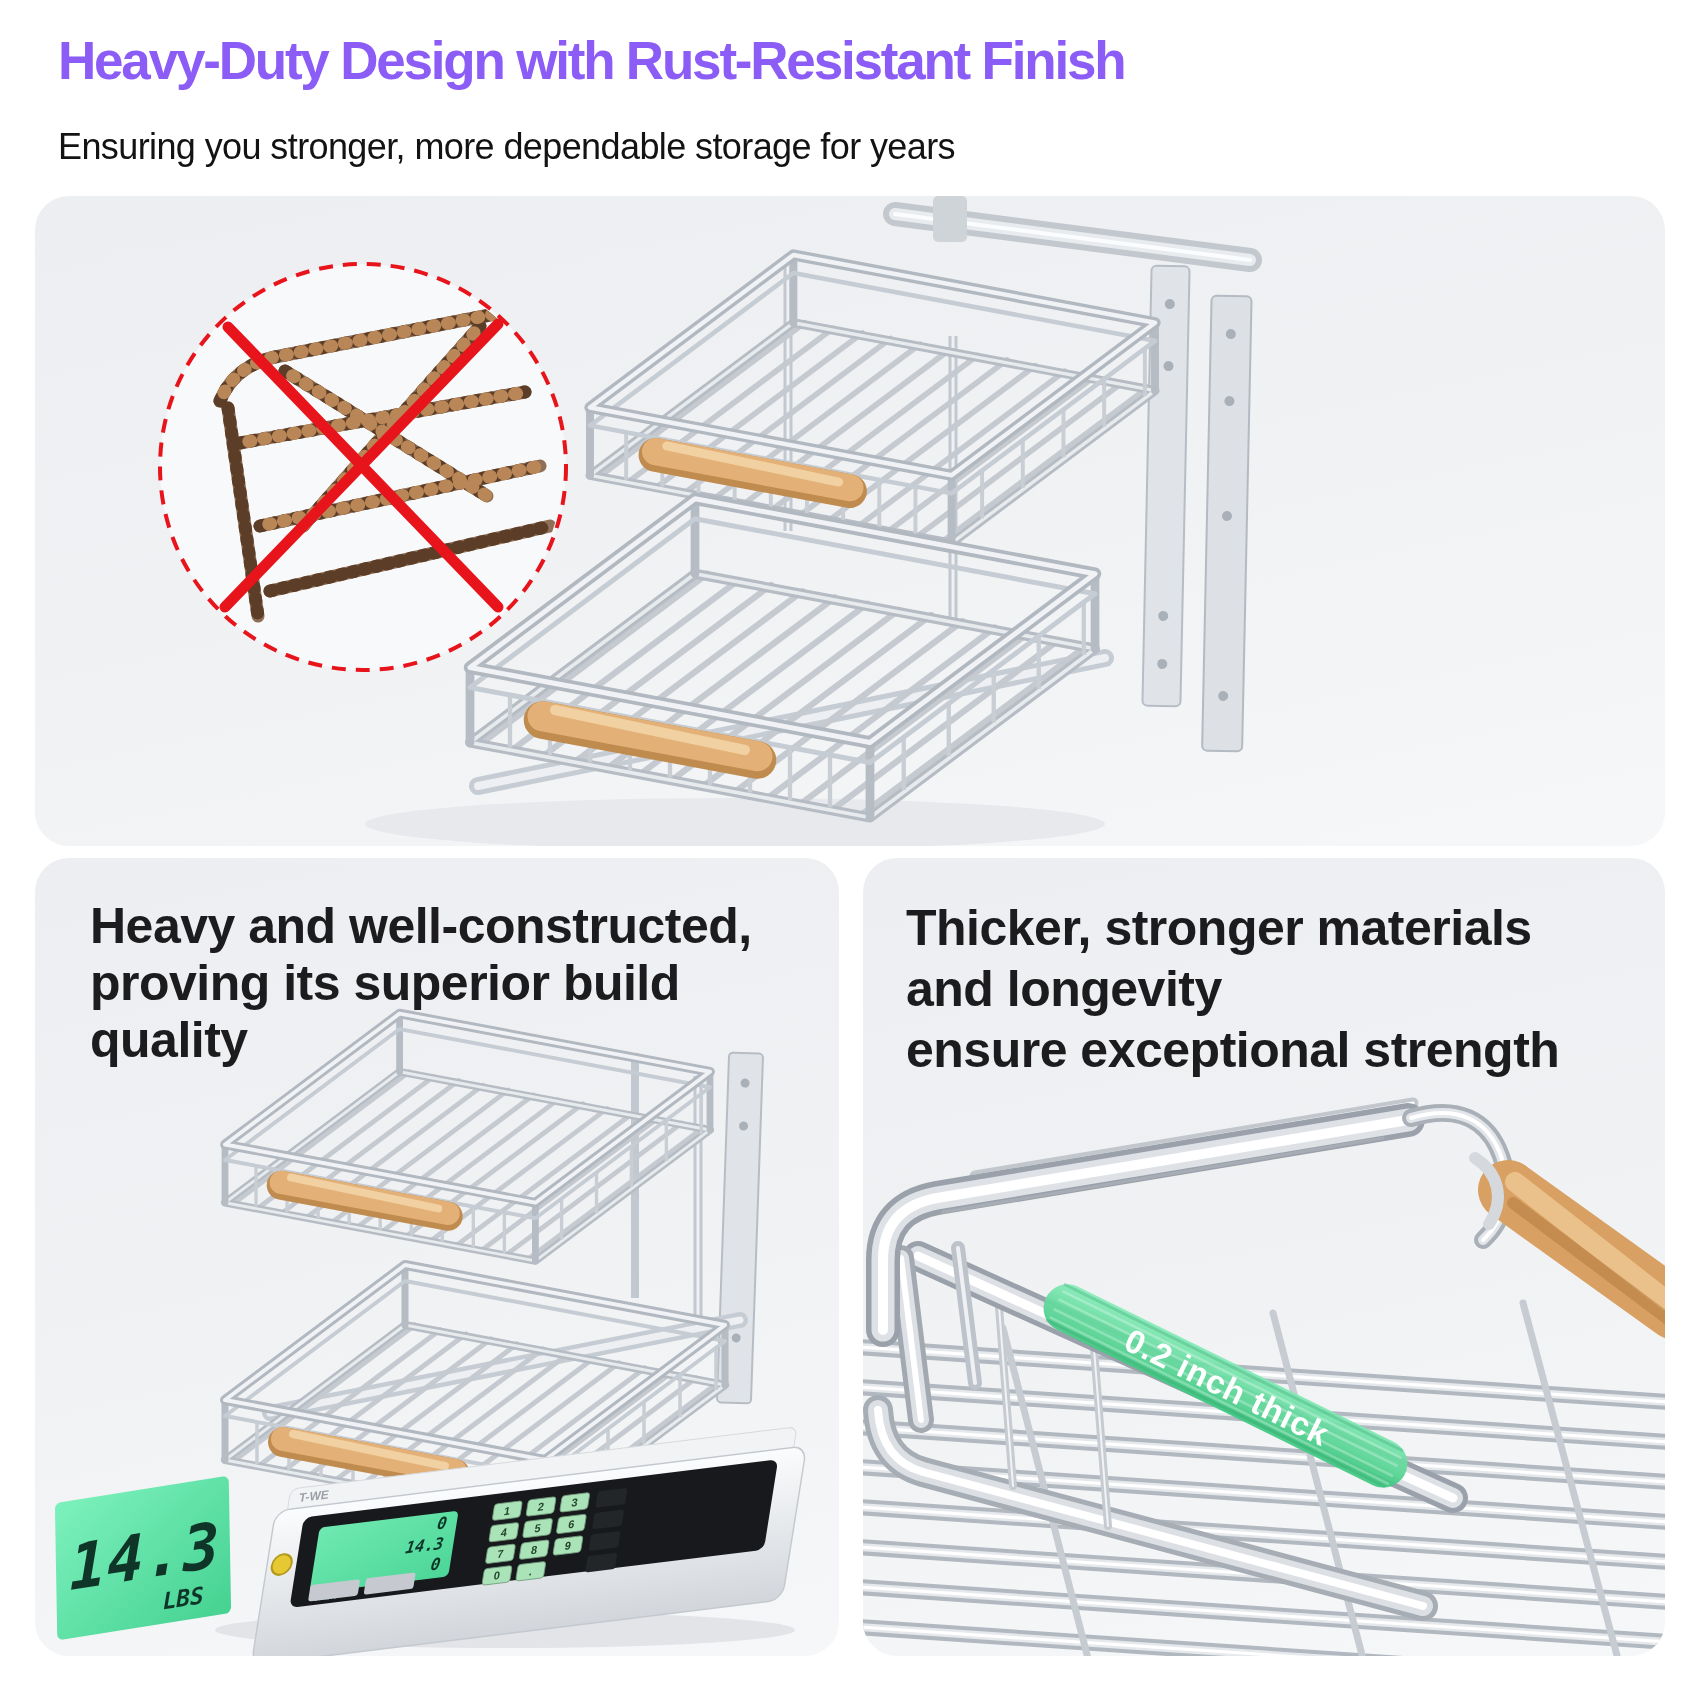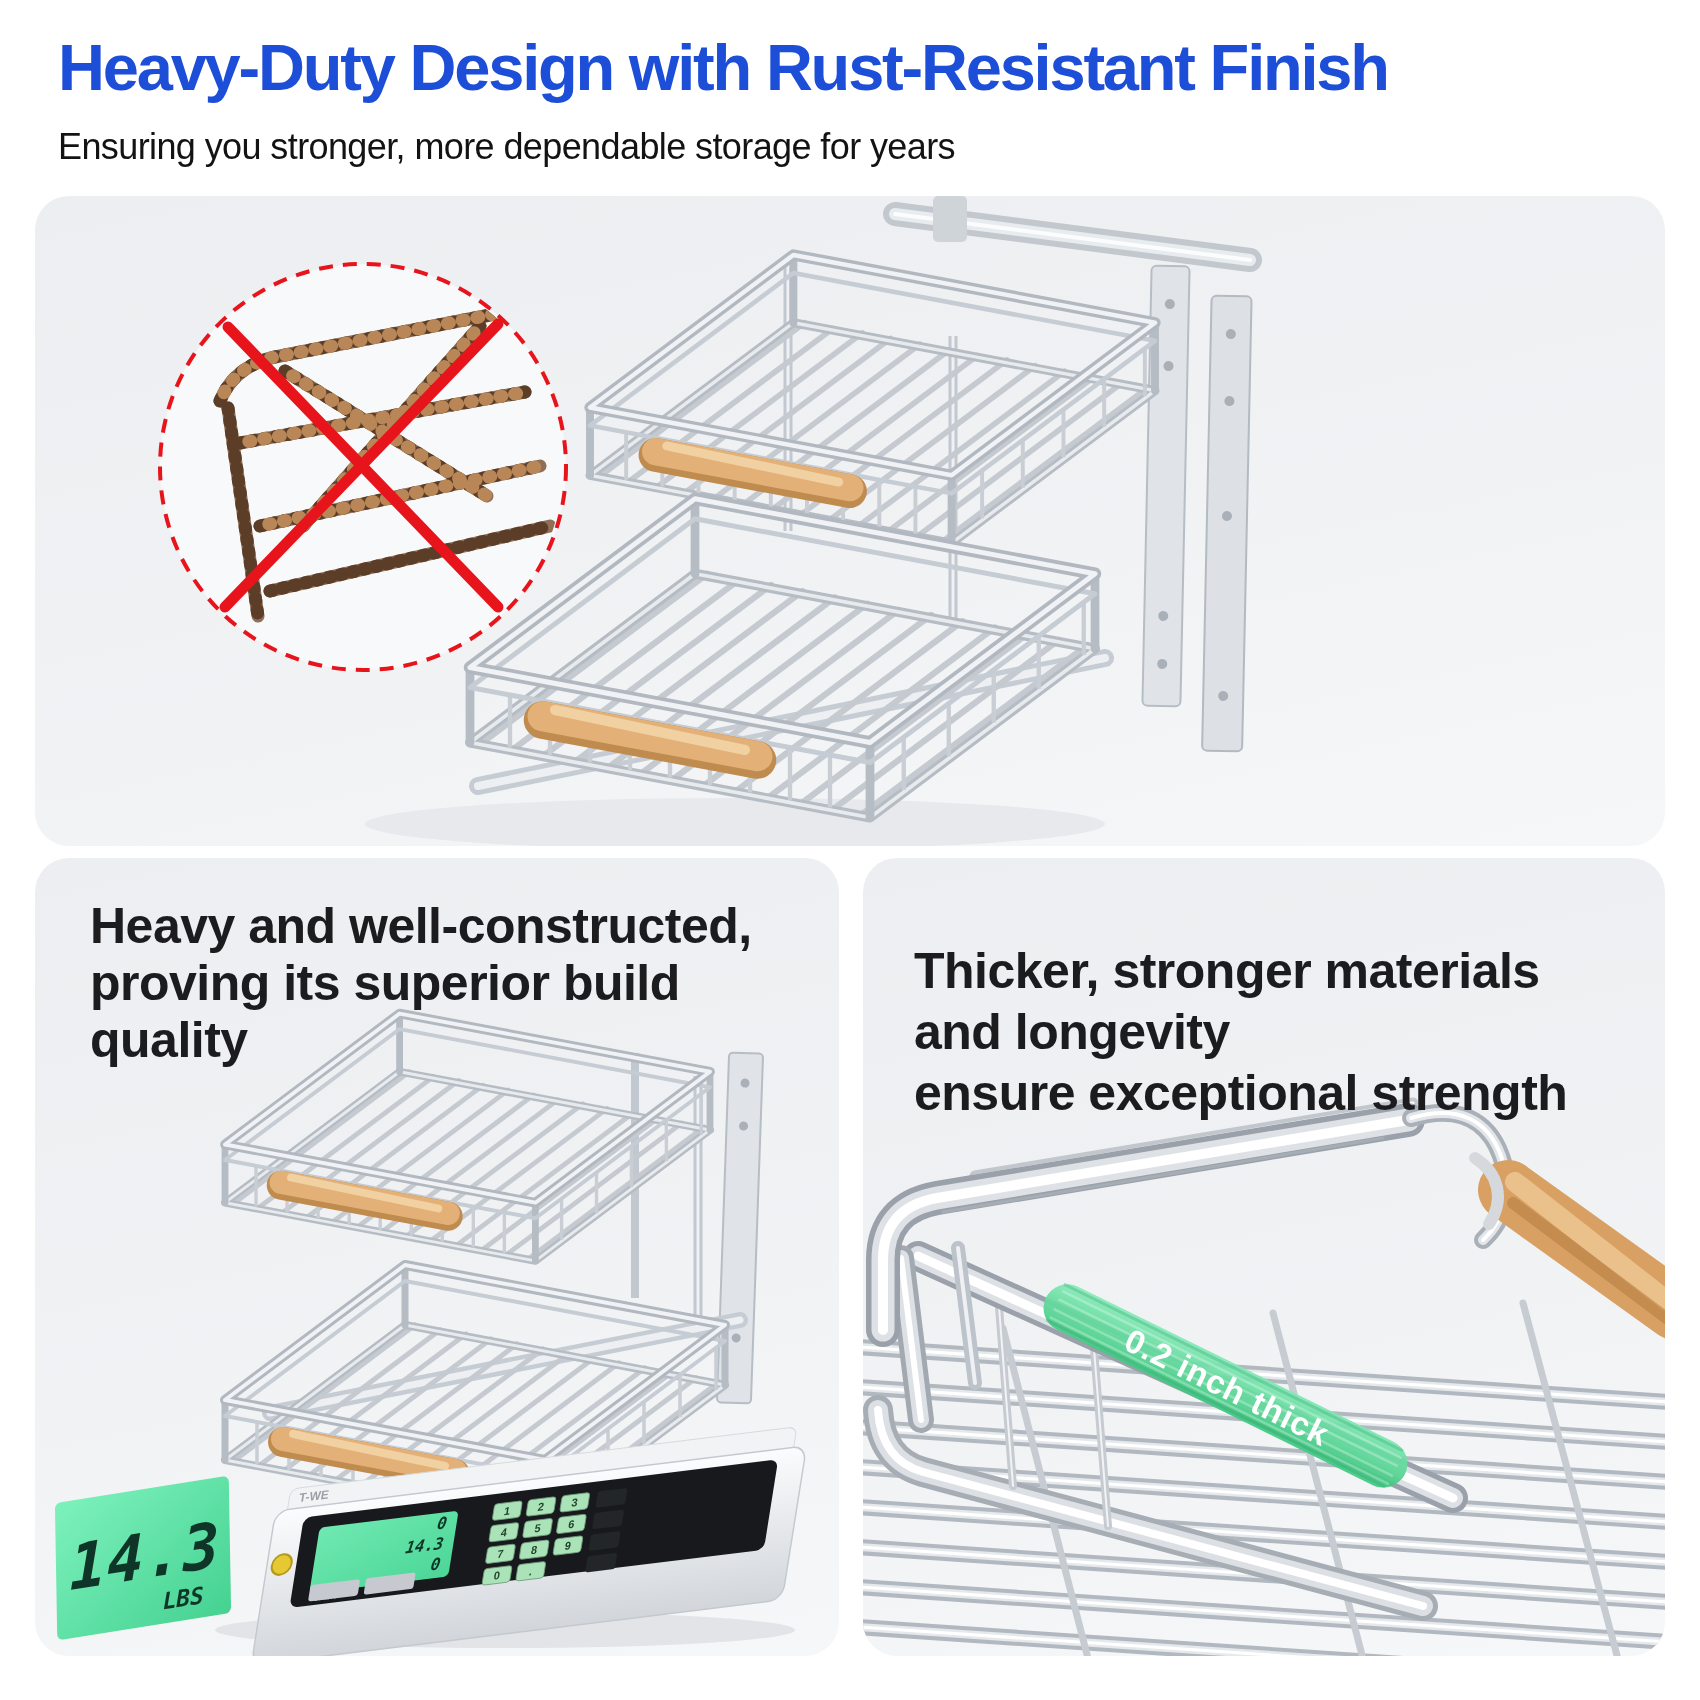--- a/index.html
+++ b/index.html
@@ -4,43 +4,43 @@
 <style>
   html,body { margin:0; padding:0; }
   body {
     width:1700px; height:1700px; position:relative;
     background:#ffffff;
     font-family:"Liberation Sans", sans-serif;
     overflow:hidden;
   }
   .page-title {
     position:absolute; left:58px; top:30px;
-    font-size:65px; font-weight:700; letter-spacing:-2.2px;
-    color:#1d4ed8; white-space:nowrap; margin:0;
+    font-size:53px; font-weight:700; letter-spacing:-2.2px;
+    color:#8b5cf6; white-space:nowrap; margin:0;
   }
   .page-subtitle {
     position:absolute; left:58px; top:126px;
     font-size:36px; font-weight:400; letter-spacing:-0.6px;
     color:#131314; white-space:nowrap; margin:0;
   }
   .panel {
     position:absolute; border-radius:34px; overflow:hidden;
     background:linear-gradient(168deg,#edeef1 0%,#f1f2f4 55%,#f6f7f8 100%);
   }
   .panel-hero { left:35px; top:196px; width:1630px; height:650px; }
   .panel-weight { left:35px; top:858px; width:804px; height:798px; }
   .panel-thickness { left:863px; top:858px; width:802px; height:798px; }
   .panel > svg { position:absolute; left:0; top:0; width:100%; height:100%; }
   .caption {
     position:absolute; z-index:5;
     font-size:50px; letter-spacing:-0.5px; color:#1c1c1e; font-weight:700;
   }
   .caption span { display:block; white-space:nowrap; }
   .caption-weight { left:55px; top:40px; line-height:57px; }
-  .caption-thickness { left:51px; top:40px; line-height:61px;margin-top:43px; }
+  .caption-thickness { left:43px; top:40px; line-height:61px; }
   .defs-holder { position:absolute; width:0; height:0; }
 </style>
 </head>
 <body>
 
 <svg class="defs-holder" aria-hidden="true">
   <defs>
     <linearGradient id="bandG" x1="0" y1="0" x2="0.2" y2="1">
       <stop offset="0" stop-color="#8aedbb"></stop>
         <stop offset="1" stop-color="#42c983"></stop>

